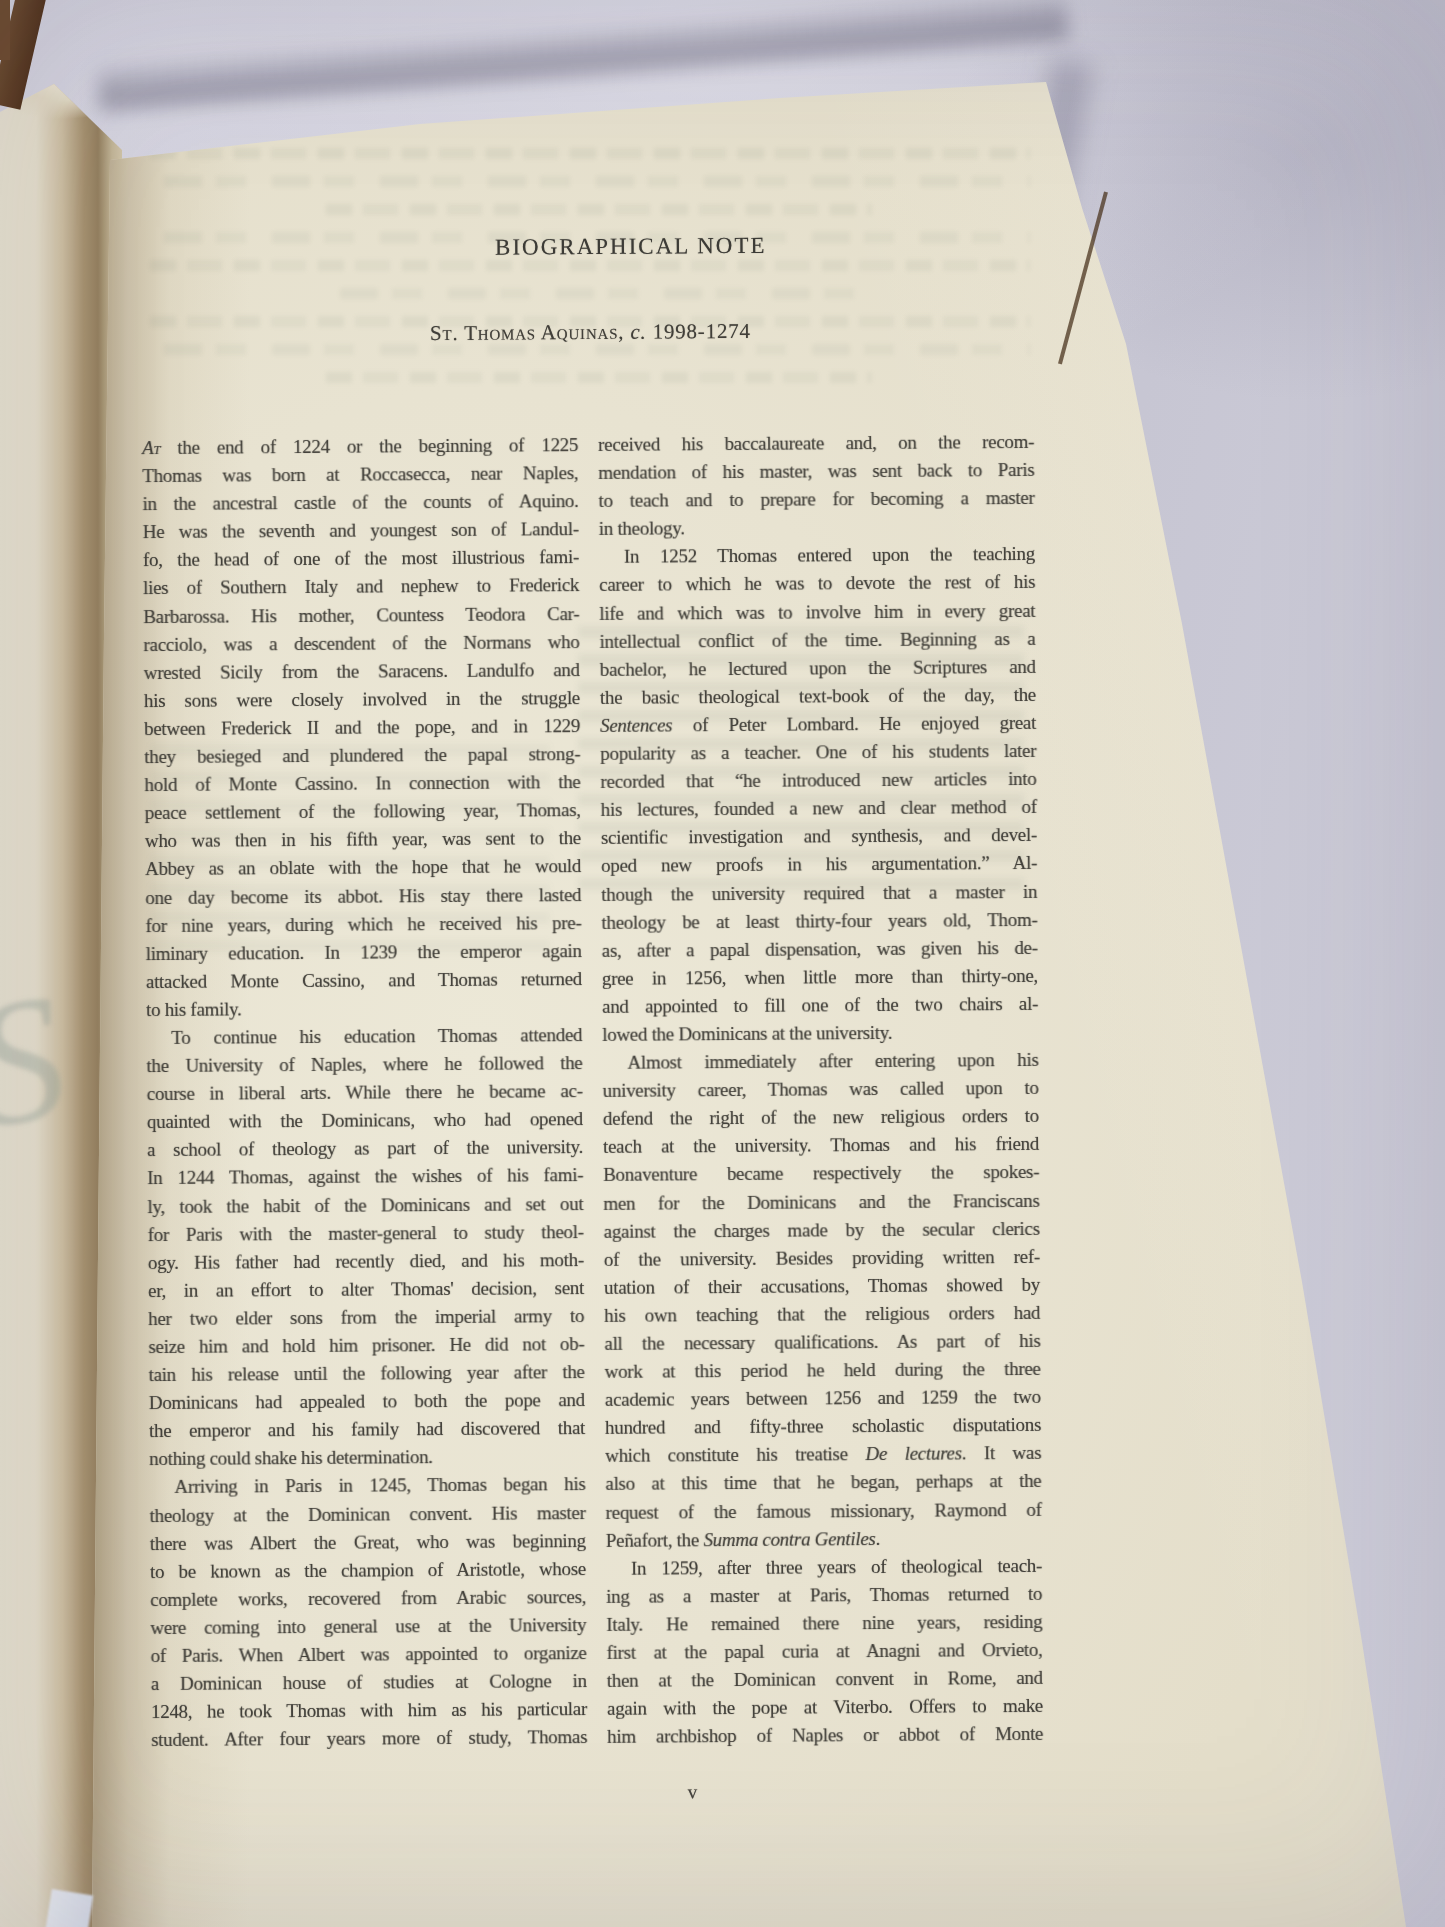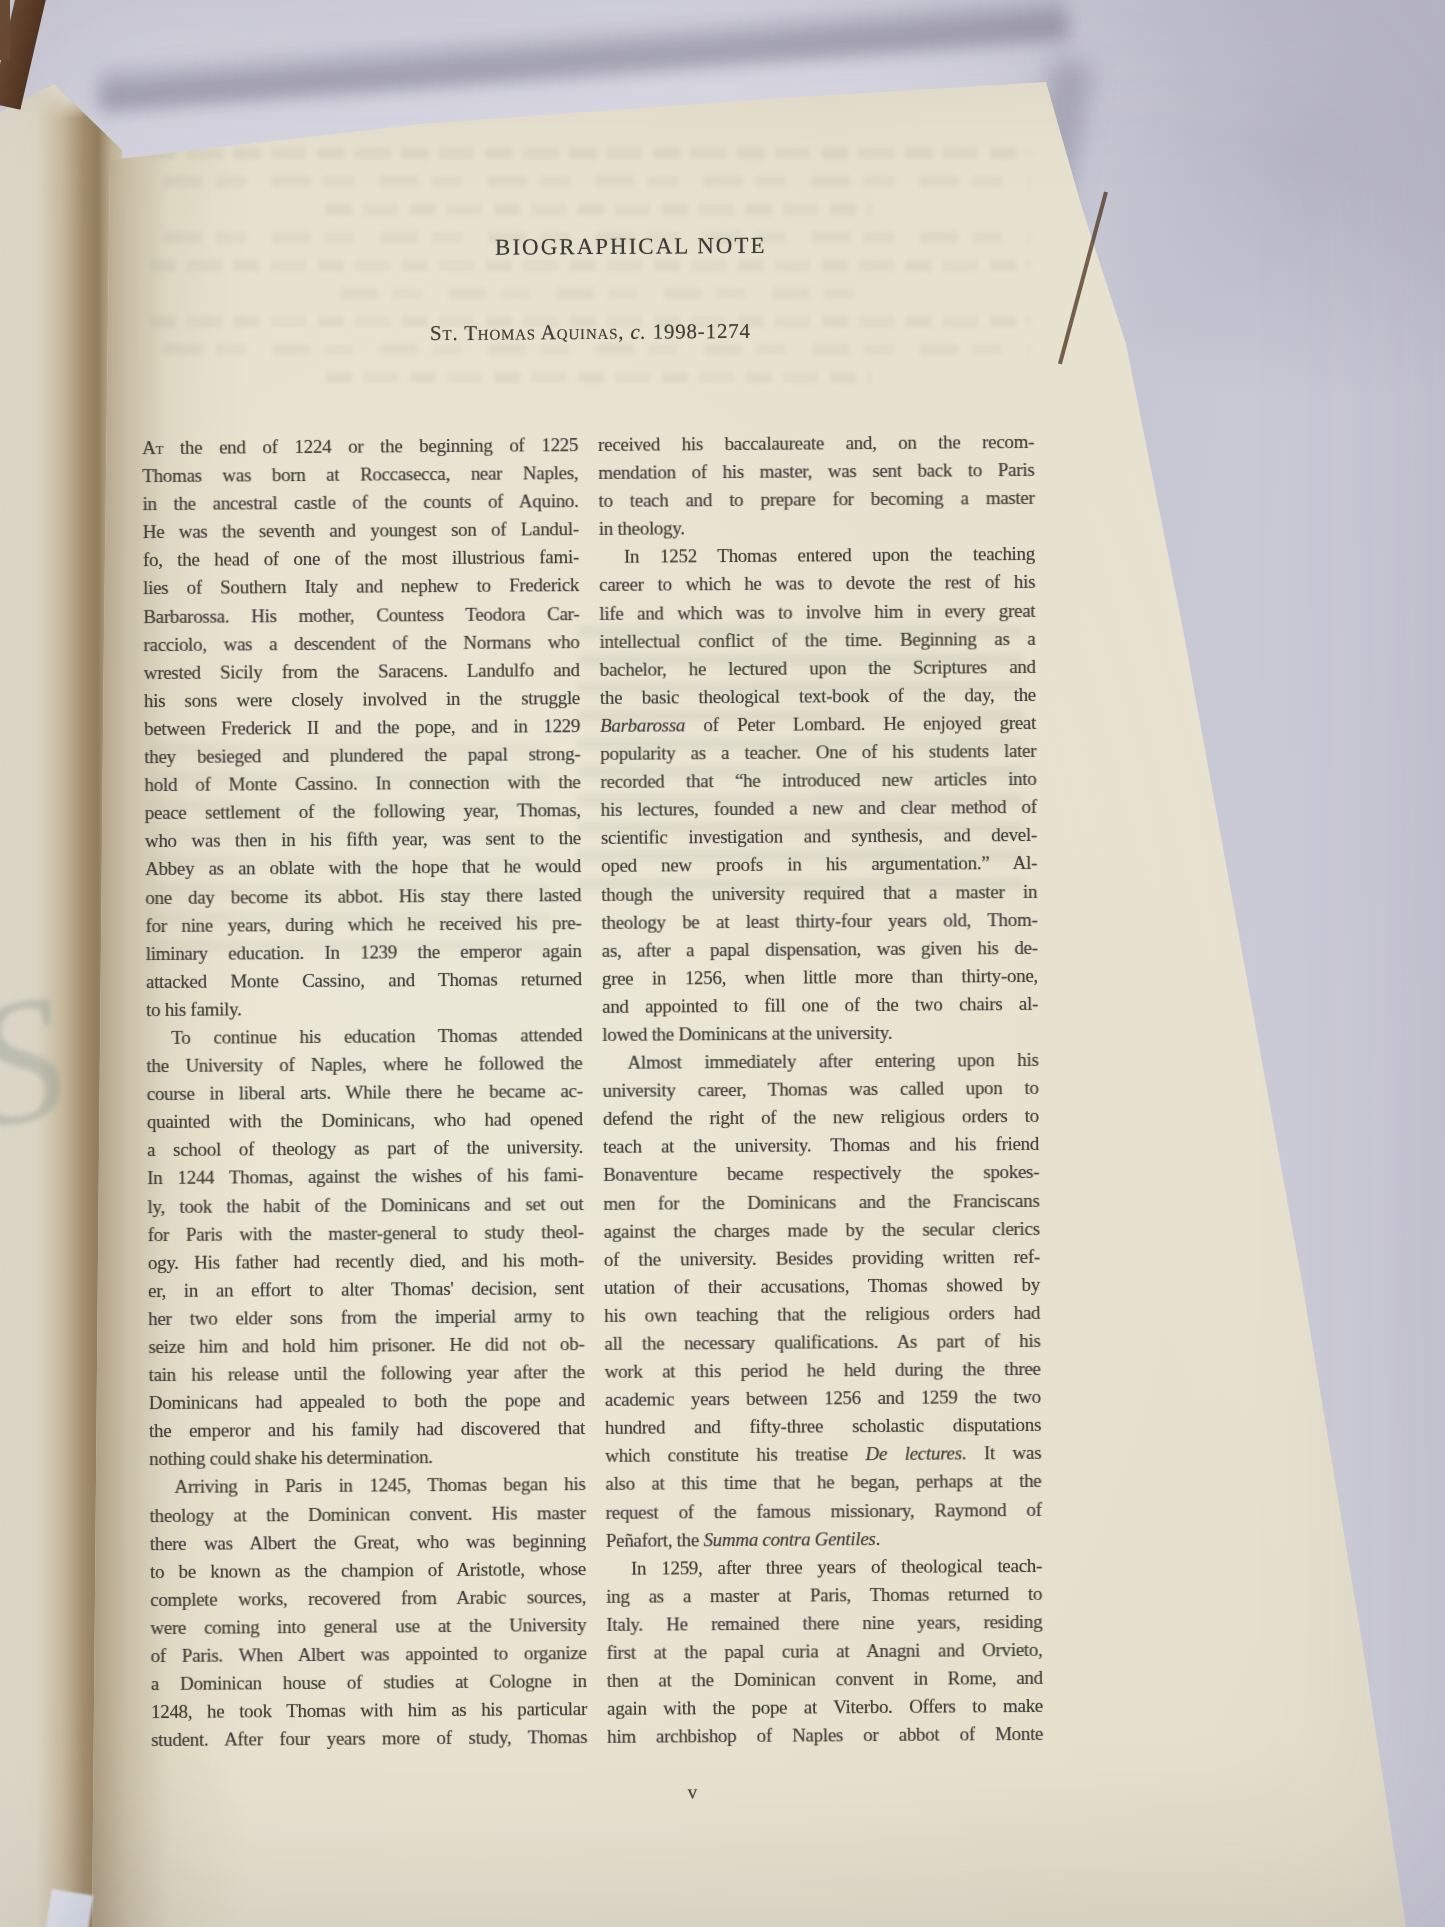--- a/index.html
+++ b/index.html
@@ -76,21 +76,21 @@
     letter-spacing:.8px;}
   .subtitle .name,.subtitle .years{font-variant:small-caps;}
   .subtitle .circa{font-style:italic;}
   .cols{display:flex;gap:20px;margin-top:86px;filter:blur(.3px);}
   .col{width:436px;font-size:19px;letter-spacing:-.3px;}
   .line{height:28.1px;line-height:28.1px;text-align:justify;text-align-last:justify;
     white-space:nowrap;}
   .line.endline{text-align-last:left;}
   .line.indent{text-indent:25px;}
   .it{font-style:italic;}
-  .sc{font-variant:small-caps;}
+  .sc{font-variant:small-caps;font-style:italic;}
   .pagenum{position:absolute;left:536px;top:1548px;font-size:19px;color:#45433d;}
 </style>
 </head>
 <body>
 
 <div class="scene">
 
   <div class="shadow-top"></div>
   <div class="shadow-right"></div>
 
@@ -183,21 +183,21 @@
           <div class="line">received his baccalaureate and, on the recom-</div>
           <div class="line">mendation of his master, was sent back to Paris</div>
           <div class="line">to teach and to prepare for becoming a master</div>
           <div class="line endline">in theology.</div>
           <div class="line indent">In 1252 Thomas entered upon the teaching</div>
           <div class="line">career to which he was to devote the rest of his</div>
           <div class="line">life and which was to involve him in every great</div>
           <div class="line">intellectual conflict of the time. Beginning as a</div>
           <div class="line">bachelor, he lectured upon the Scriptures and</div>
           <div class="line">the basic theological text-book of the day, the</div>
-          <div class="line"><span class="it">Barbarossa</span> of Peter Lombard. He enjoyed great</div>
+          <div class="line"><span class="it">Sentences</span> of Peter Lombard. He enjoyed great</div>
           <div class="line">popularity as a teacher. One of his students later</div>
           <div class="line">recorded that “he introduced new articles into</div>
           <div class="line">his lectures, founded a new and clear method of</div>
           <div class="line">scientific investigation and synthesis, and devel-</div>
           <div class="line">oped new proofs in his argumentation.” Al-</div>
           <div class="line">though the university required that a master in</div>
           <div class="line">theology be at least thirty-four years old, Thom-</div>
           <div class="line">as, after a papal dispensation, was given his de-</div>
           <div class="line">gree in 1256, when little more than thirty-one,</div>
           <div class="line">and appointed to fill one of the two chairs al-</div>

